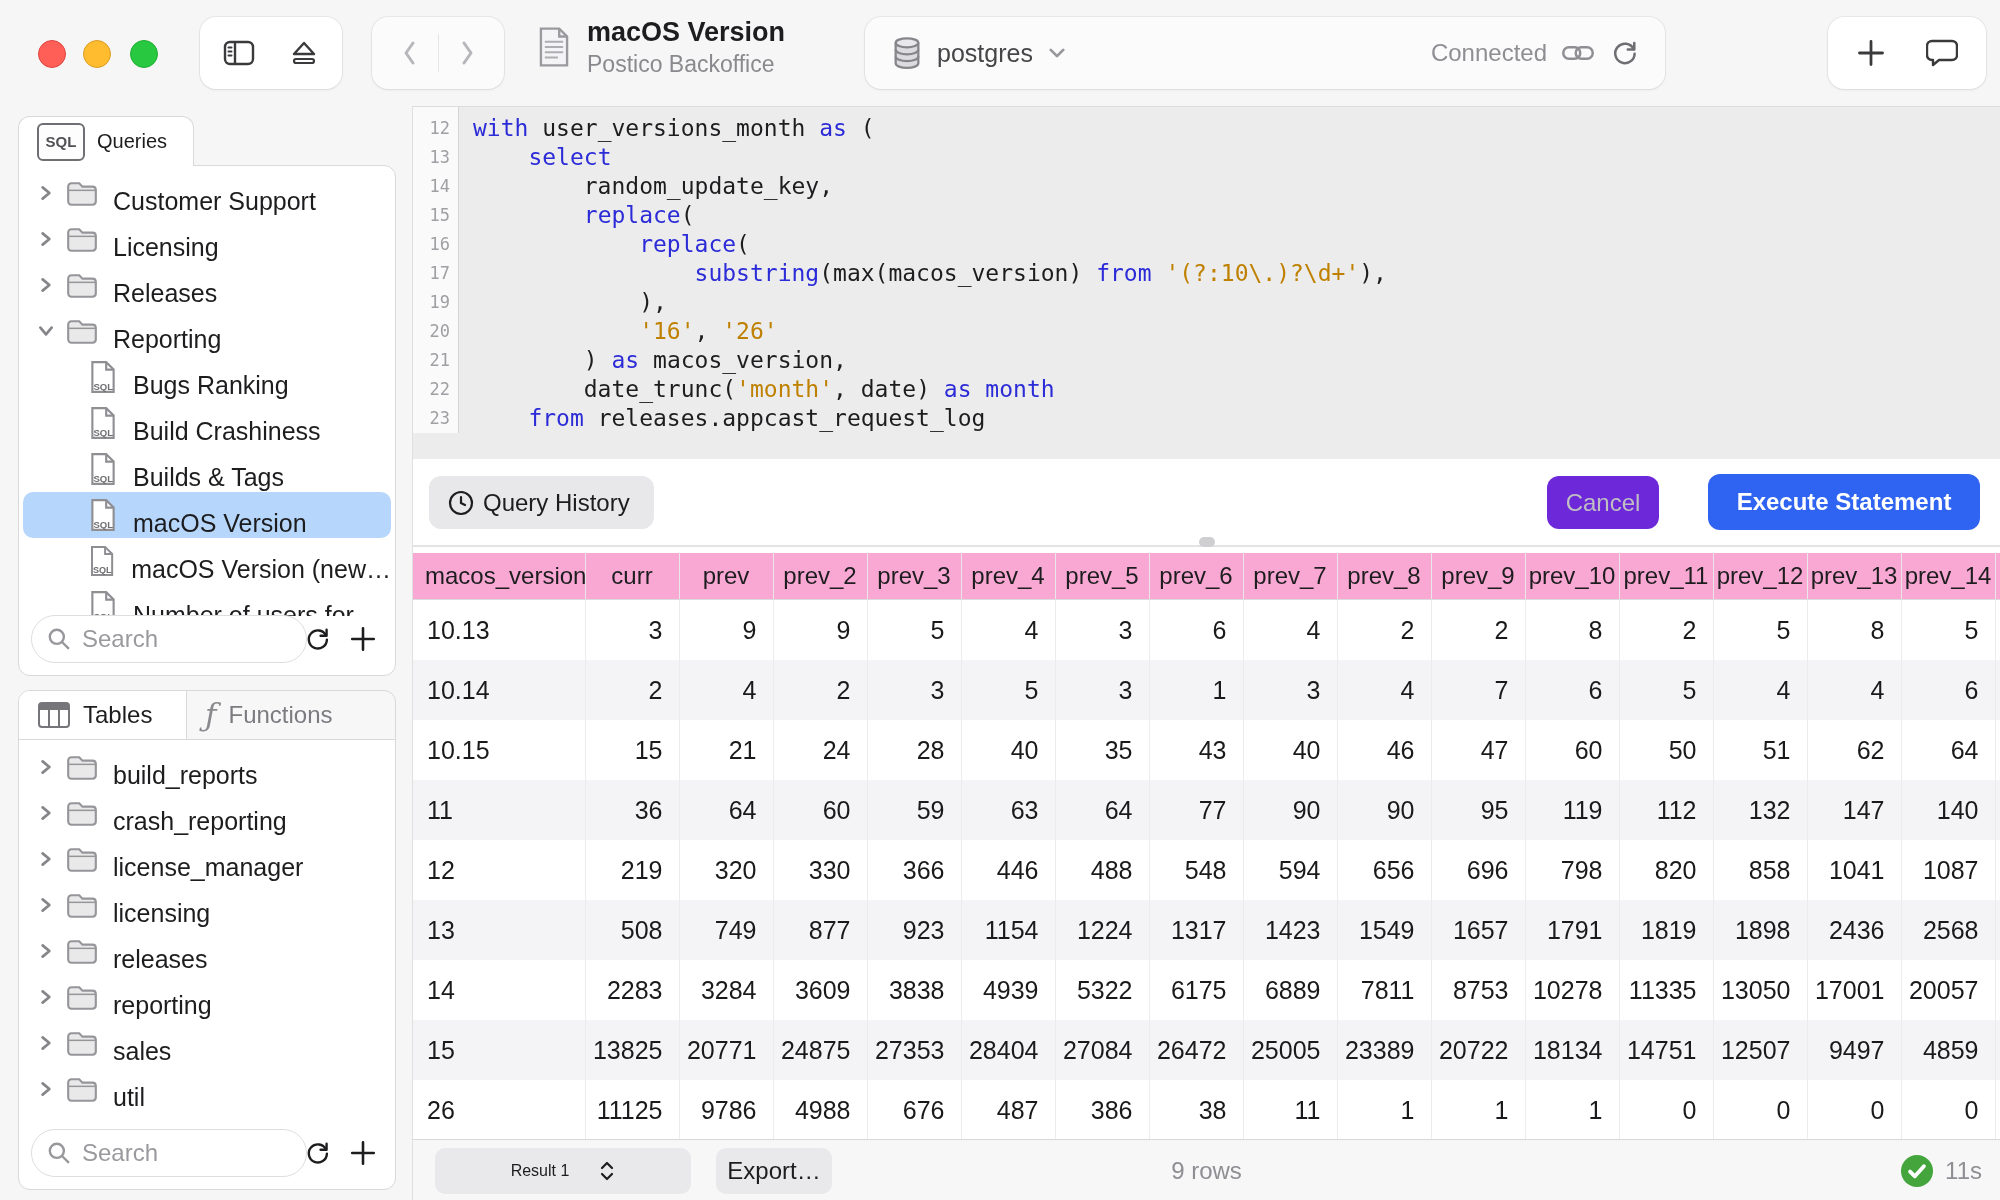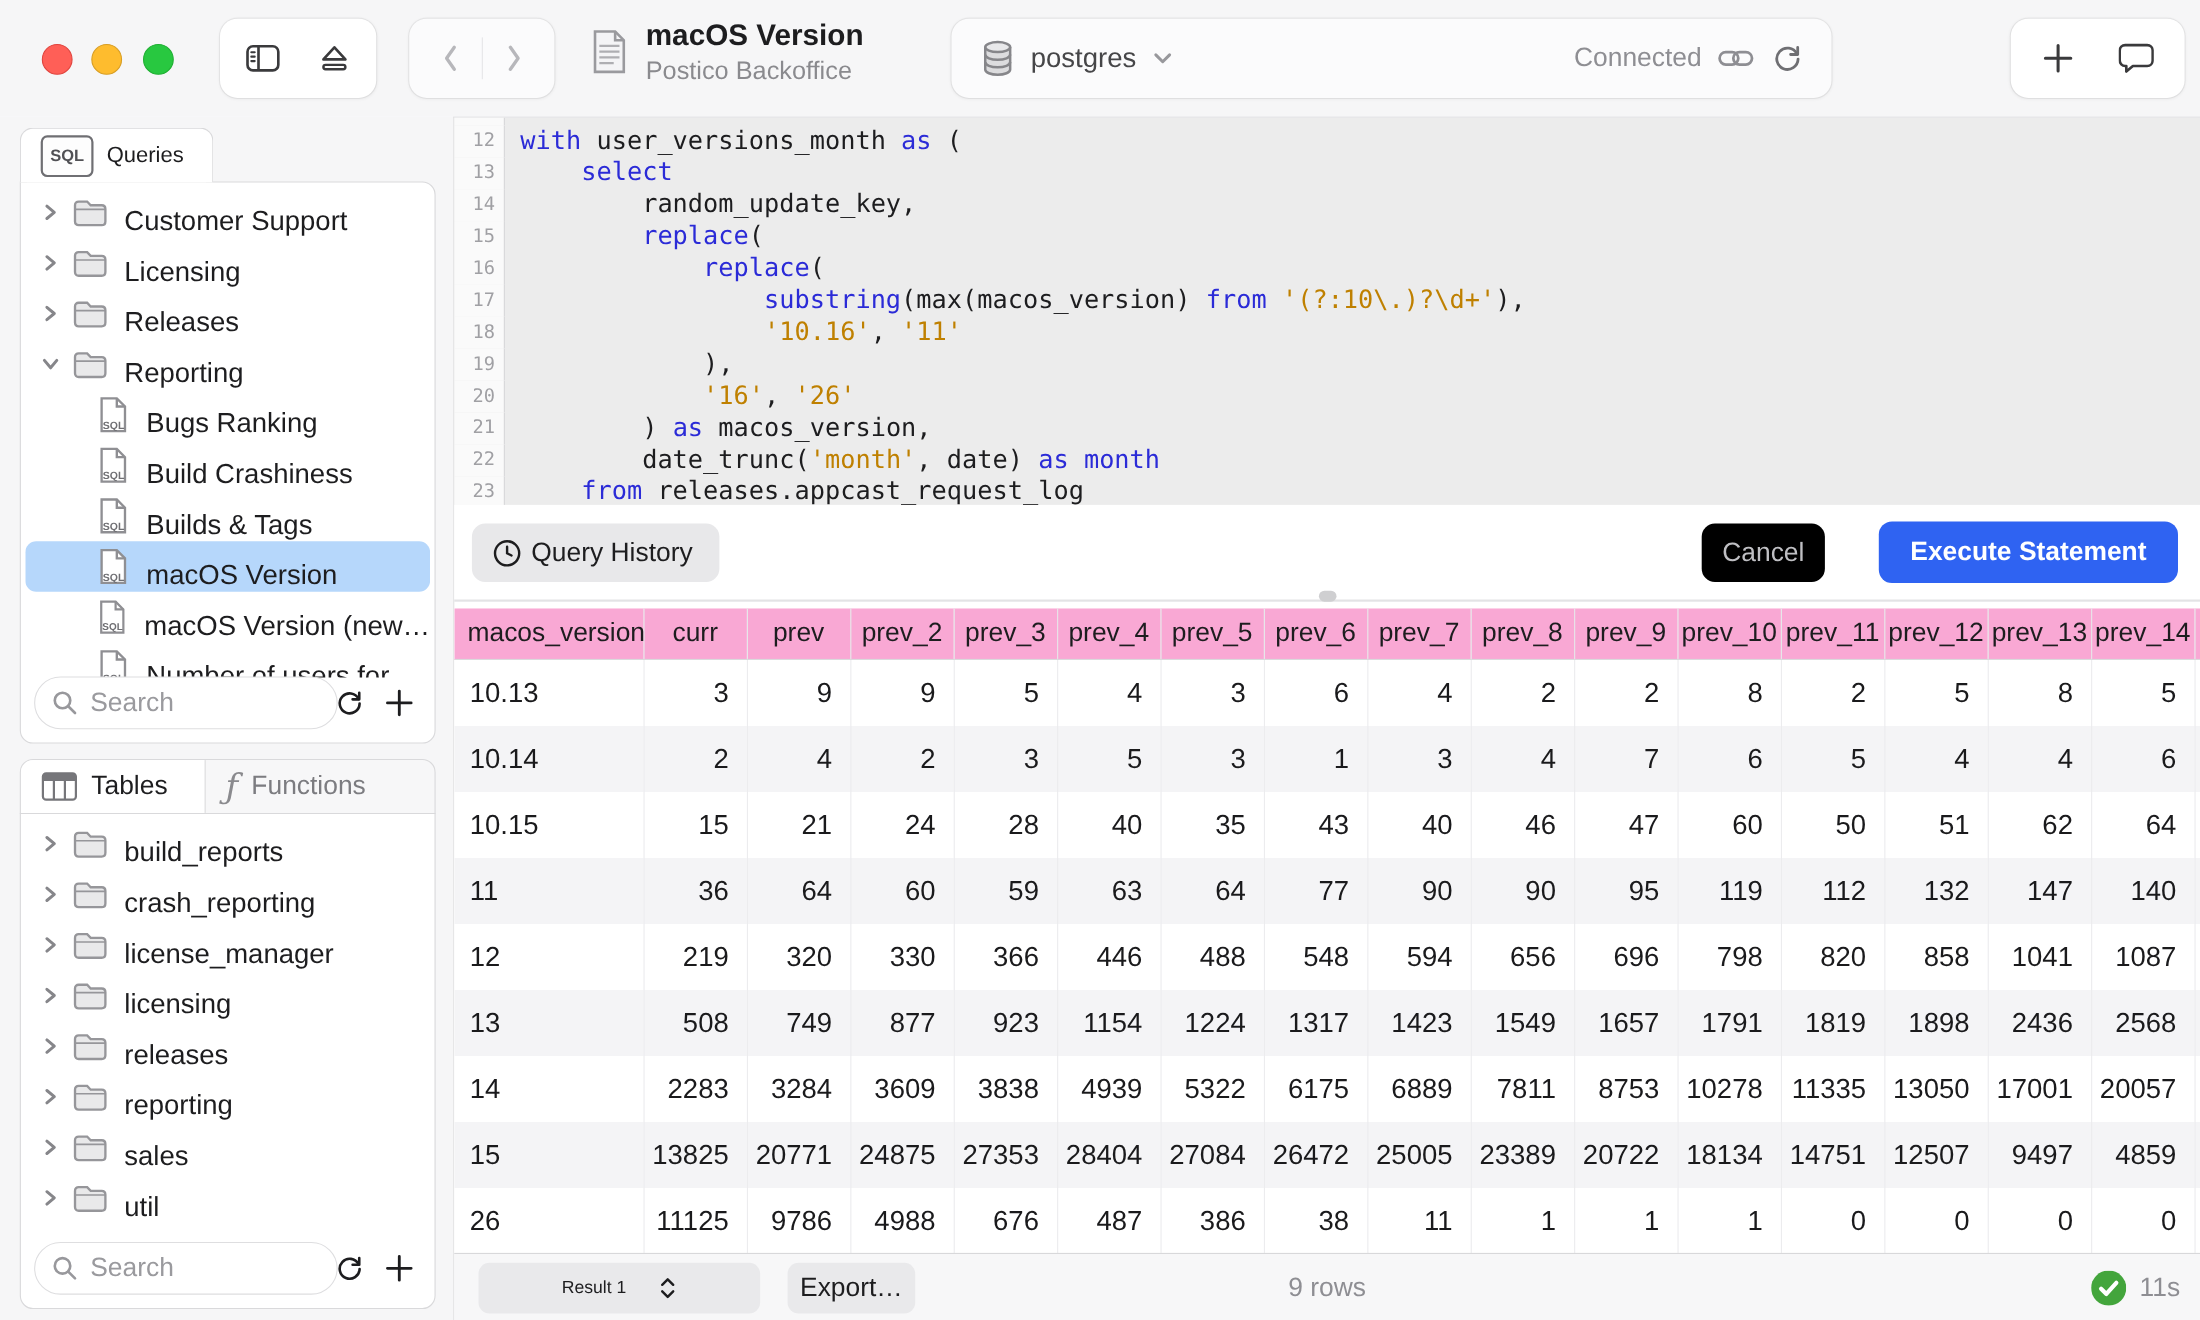--- a/index.html
+++ b/index.html
@@ -75,21 +75,21 @@
   .gutter{width:46px;flex:0 0 46px;background:#fafafa;border-right:1px solid #d5d5d7;color:#a0a0a4;
           font-family:"DejaVu Sans Mono",monospace;font-size:17px;text-align:right;padding-right:8px;box-sizing:border-box;}
   .code{font-family:"DejaVu Sans Mono",monospace;font-size:23px;white-space:pre;padding-left:14px;color:#1d1d1f;}
   .c-kw{color:var(--kw);}
   .c-str{color:var(--str);}
   .c-id{color:#1d1d1f;}
 
   .toolbar{position:absolute;left:0;top:352px;width:100%;height:86px;background:#fff;}
   .btn{border-radius:12px;display:flex;align-items:center;justify-content:center;font-size:24px;box-sizing:border-box;}
   .btn-qh{position:absolute;left:16px;top:17px;height:53px;padding:0 24px 0 18px;background:#e8e8ea;color:#1d1d1f;gap:8px;}
-  .btn-cancel{position:absolute;left:1134px;top:17px;width:112px;height:53px;background:#000000;color:#bfbfc3;}
+  .btn-cancel{position:absolute;left:1134px;top:17px;width:112px;height:53px;background:#6d28d9;color:#bfbfc3;}
   .btn-exec{position:absolute;left:1295px;top:15px;width:272px;height:56px;background:var(--accent);color:#fff;font-weight:700;}
 
   .split{position:absolute;left:0;top:438px;width:100%;height:2px;background:#e3e3e5;}
   .split-handle{position:absolute;left:786px;top:430px;width:16px;height:10px;border-radius:5px;background:#cfcfd1;}
 
   .table-wrap{position:absolute;left:0;top:446px;width:100%;height:586px;overflow:hidden;background:#fff;}
   table.results{border-collapse:collapse;table-layout:fixed;width:1622px;}
   table.results col.c-first{width:172px;}
   table.results col.c-num{width:94px;}
   table.results col.c-extra{width:40px;}
@@ -523,24 +523,20 @@
             <span class="gutter">15</span>
             <span class="code"><span class="c-id">        </span><span class="c-kw">replace</span><span class="c-id">(</span></span>
           </div>
           <div class="code-line">
             <span class="gutter">16</span>
             <span class="code"><span class="c-id">            </span><span class="c-kw">replace</span><span class="c-id">(</span></span>
           </div>
           <div class="code-line">
             <span class="gutter">17</span>
             <span class="code"><span class="c-id">                </span><span class="c-kw">substring</span><span class="c-id">(max(macos_version) </span><span class="c-kw">from</span><span class="c-id"> </span><span class="c-str">'(?:10\.)?\d+'</span><span class="c-id">),</span></span>
-          </div>
-          <div class="code-line">
-            <span class="gutter">18</span>
-            <span class="code"><span class="c-id">                </span><span class="c-str">'10.16'</span><span class="c-id">, </span><span class="c-str">'11'</span></span>
           </div>
           <div class="code-line">
             <span class="gutter">19</span>
             <span class="code"><span class="c-id">            ),</span></span>
           </div>
           <div class="code-line">
             <span class="gutter">20</span>
             <span class="code"><span class="c-id">            </span><span class="c-str">'16'</span><span class="c-id">, </span><span class="c-str">'26'</span></span>
           </div>
           <div class="code-line">

